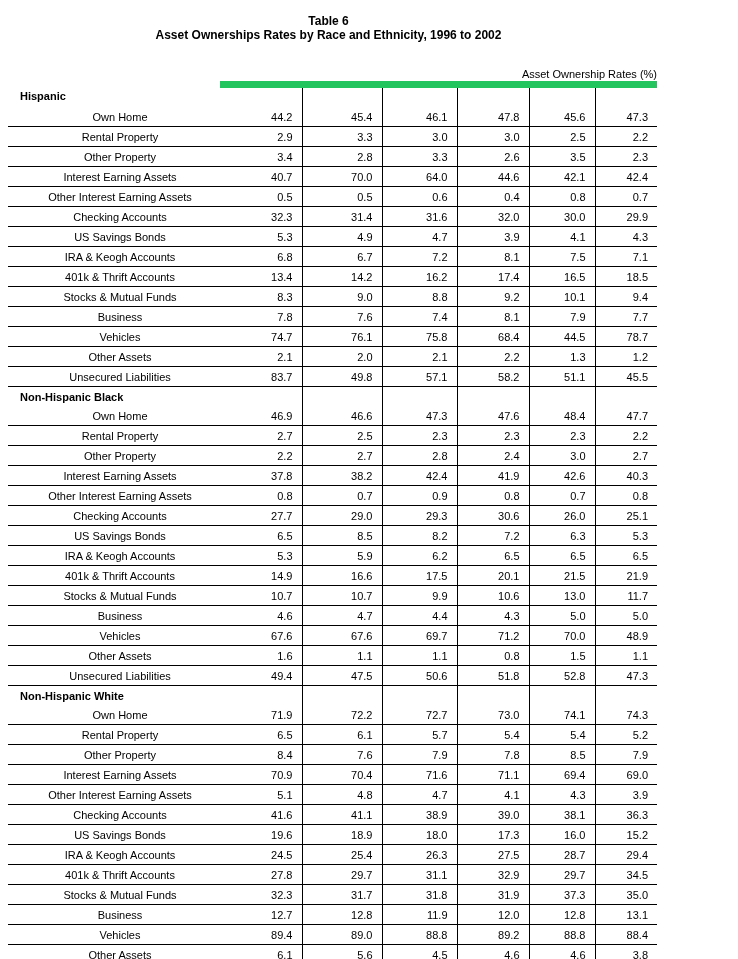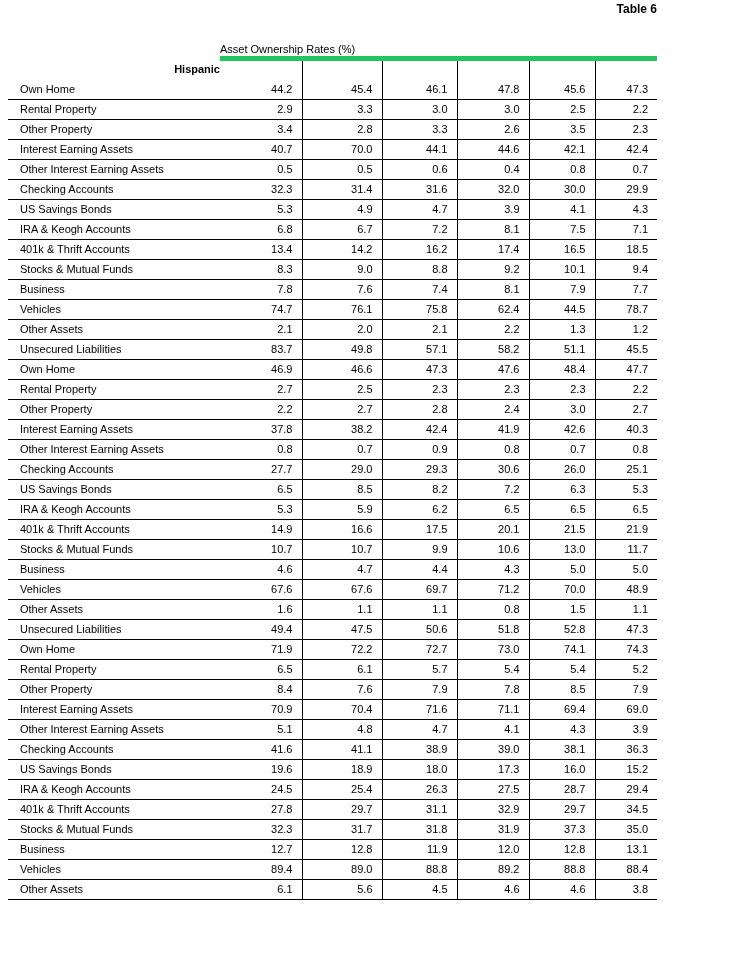--- a/index.html
+++ b/index.html
@@ -1,32 +1,33 @@
 <!DOCTYPE html>
 <html><head>
 <meta charset="utf-8">
 <style>
   html,body{margin:0;padding:0;background:#ffffff;}
   body{width:738px;height:959px;font-family:"Liberation Sans",sans-serif;color:#000;overflow:hidden;}
-  .titleblock{padding-top:2px;width:657px;text-align:right;}
+  .titleblock{padding-top:14px;width:657px;text-align:center;}
   .titleblock div{font-size:12px;font-weight:bold;line-height:14px;}
   table{border-collapse:collapse;table-layout:fixed;margin-left:8px;margin-top:23px;width:649px;}
   td{font-size:11px;height:19px;padding:0;vertical-align:middle;overflow:hidden;white-space:nowrap;}
-  td.span-head{text-align:left;border-bottom:5px solid #22c55e;height:15px;vertical-align:bottom;padding-bottom:1px;}
+  td.span-head{text-align:right;border-bottom:7px solid #22c55e;height:15px;vertical-align:bottom;padding-bottom:1px;}
   td.num{text-align:right;padding-right:9px;}
   td.v{border-left:1px solid #000;}
   td.bb{border-bottom:1px solid #000;}
-  td.sec-label{font-weight:bold;padding-left:12px;text-align:right;}
-  td.row-label{padding-left:12px;}
+  td.sec-label{font-weight:bold;padding-left:12px;}
+  td.row-label{padding-left:12px;text-align:center;}
 </style>
 </head>
 <body>
 
 <div class="titleblock">
   <div>Table 6</div>
+  <div>Asset Ownerships Rates by Race and Ethnicity, 1996 to 2002</div>
 </div>
 
 <table>
   <colgroup>
     <col style="width:212px">
     <col style="width:82px">
       <col style="width:80px">
       <col style="width:75px">
     <col style="width:72px">
       <col style="width:66px">
@@ -70,21 +71,21 @@
         <td class="num bb v">2.8</td>
         <td class="num bb v">3.3</td>
         <td class="num bb v">2.6</td>
         <td class="num bb v">3.5</td>
         <td class="num bb v">2.3</td>
       </tr>
       <tr>
         <td class="row-label bb">Interest Earning Assets</td>
         <td class="num bb">40.7</td>
         <td class="num bb v">70.0</td>
-        <td class="num bb v">44.1</td>
+        <td class="num bb v">64.0</td>
         <td class="num bb v">44.6</td>
         <td class="num bb v">42.1</td>
         <td class="num bb v">42.4</td>
       </tr>
       <tr>
         <td class="row-label bb">Other Interest Earning Assets</td>
         <td class="num bb">0.5</td>
         <td class="num bb v">0.5</td>
         <td class="num bb v">0.6</td>
         <td class="num bb v">0.4</td>
@@ -143,21 +144,21 @@
         <td class="num bb v">7.4</td>
         <td class="num bb v">8.1</td>
         <td class="num bb v">7.9</td>
         <td class="num bb v">7.7</td>
       </tr>
       <tr>
         <td class="row-label bb">Vehicles</td>
         <td class="num bb">74.7</td>
         <td class="num bb v">76.1</td>
         <td class="num bb v">75.8</td>
-        <td class="num bb v">62.4</td>
+        <td class="num bb v">68.4</td>
         <td class="num bb v">44.5</td>
         <td class="num bb v">78.7</td>
       </tr>
       <tr>
         <td class="row-label bb">Other Assets</td>
         <td class="num bb">2.1</td>
         <td class="num bb v">2.0</td>
         <td class="num bb v">2.1</td>
         <td class="num bb v">2.2</td>
         <td class="num bb v">1.3</td>
@@ -166,20 +167,29 @@
       <tr>
         <td class="row-label bb">Unsecured Liabilities</td>
         <td class="num bb">83.7</td>
         <td class="num bb v">49.8</td>
         <td class="num bb v">57.1</td>
         <td class="num bb v">58.2</td>
         <td class="num bb v">51.1</td>
         <td class="num bb v">45.5</td>
       </tr>
       <tr>
+        <td class="sec-label">Non-Hispanic Black</td>
+        <td></td>
+        <td class="v"></td>
+        <td class="v"></td>
+        <td class="v"></td>
+        <td class="v"></td>
+        <td class="v"></td>
+      </tr>
+      <tr>
         <td class="row-label bb">Own Home</td>
         <td class="num bb">46.9</td>
         <td class="num bb v">46.6</td>
         <td class="num bb v">47.3</td>
         <td class="num bb v">47.6</td>
         <td class="num bb v">48.4</td>
         <td class="num bb v">47.7</td>
       </tr>
       <tr>
         <td class="row-label bb">Rental Property</td>
@@ -292,20 +302,29 @@
       <tr>
         <td class="row-label bb">Unsecured Liabilities</td>
         <td class="num bb">49.4</td>
         <td class="num bb v">47.5</td>
         <td class="num bb v">50.6</td>
         <td class="num bb v">51.8</td>
         <td class="num bb v">52.8</td>
         <td class="num bb v">47.3</td>
       </tr>
       <tr>
+        <td class="sec-label">Non-Hispanic White</td>
+        <td></td>
+        <td class="v"></td>
+        <td class="v"></td>
+        <td class="v"></td>
+        <td class="v"></td>
+        <td class="v"></td>
+      </tr>
+      <tr>
         <td class="row-label bb">Own Home</td>
         <td class="num bb">71.9</td>
         <td class="num bb v">72.2</td>
         <td class="num bb v">72.7</td>
         <td class="num bb v">73.0</td>
         <td class="num bb v">74.1</td>
         <td class="num bb v">74.3</td>
       </tr>
       <tr>
         <td class="row-label bb">Rental Property</td>

